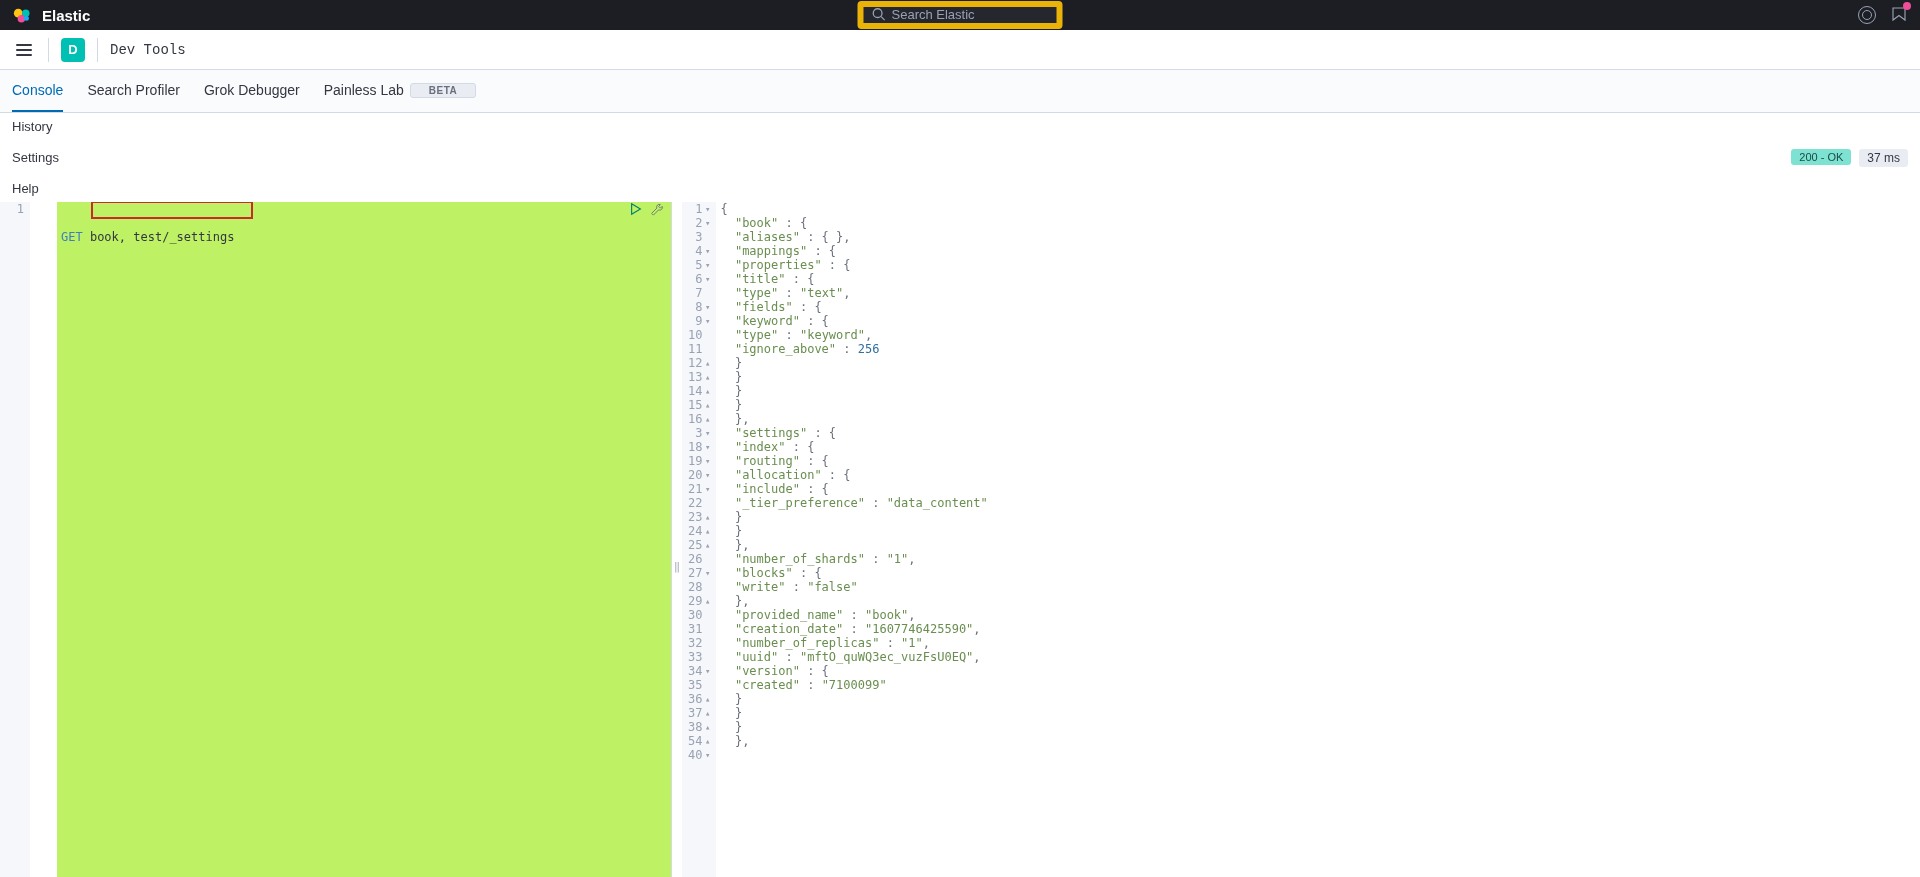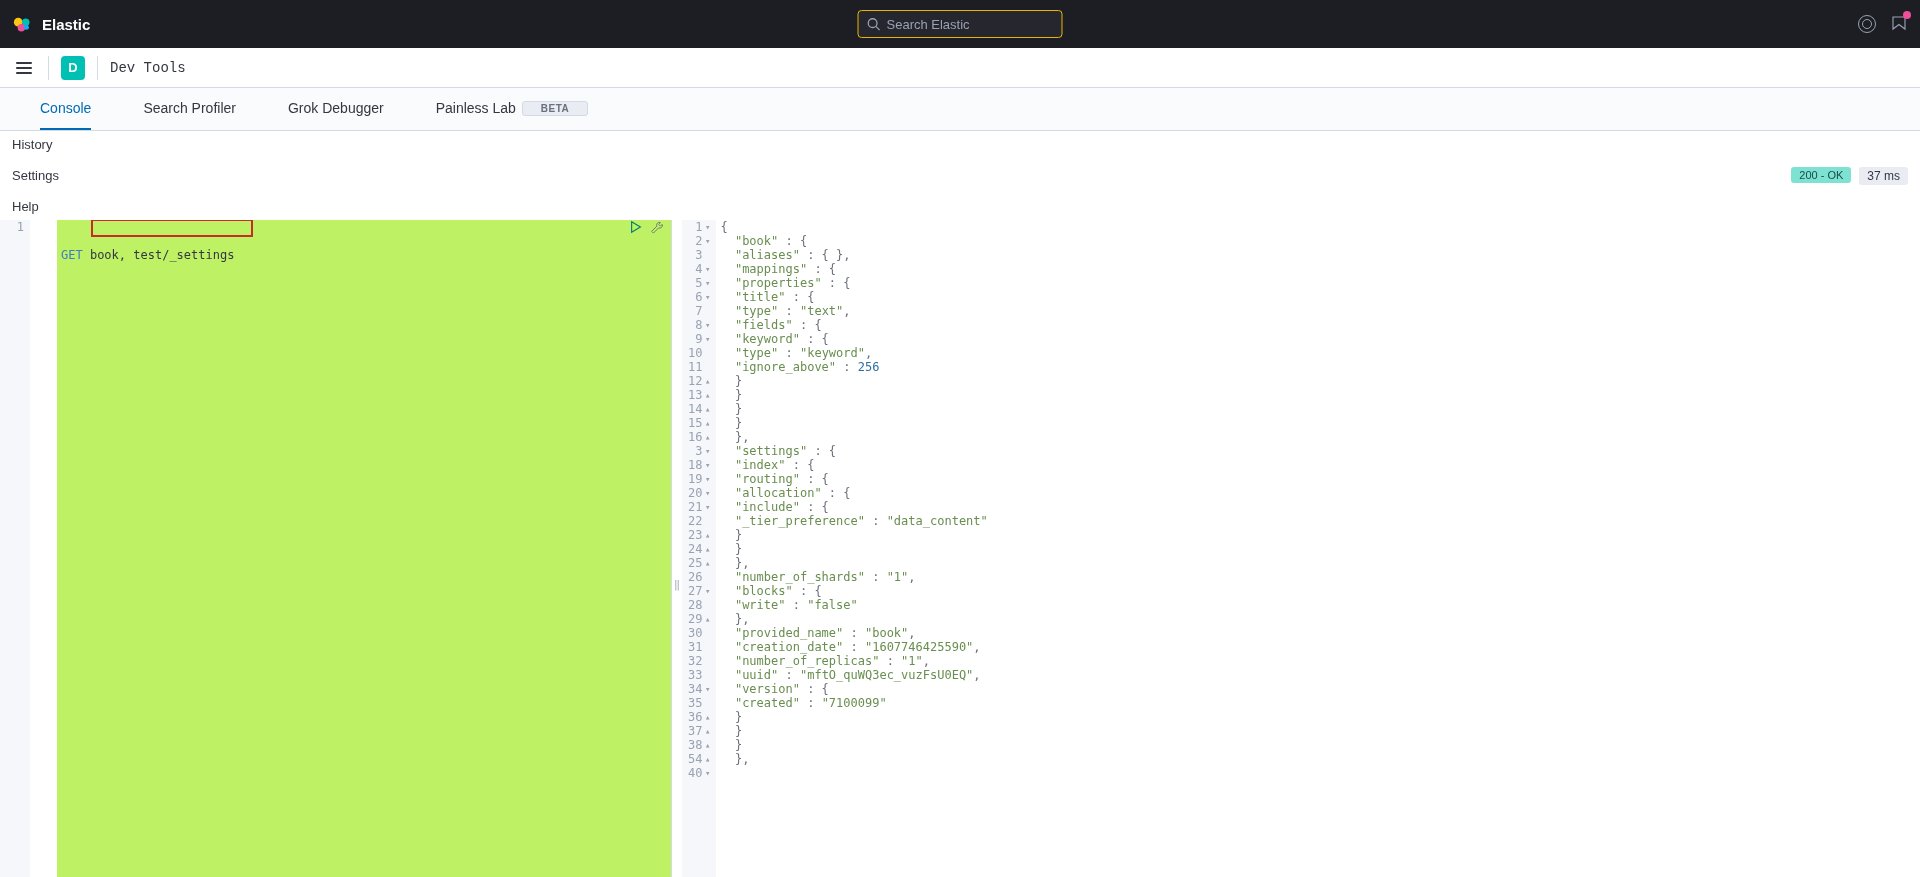--- a/index.html
+++ b/index.html
@@ -1,41 +1,41 @@
 <!DOCTYPE html>
 <html><head>
 <meta charset="utf-8">
 <style>
 * { margin: 0; padding: 0; box-sizing: border-box; }
 body { font-family: -apple-system, BlinkMacSystemFont, "Segoe UI", Helvetica, Arial, sans-serif; font-size: 14px; color: #343741; background: #fff; overflow: hidden; }
 
 
-.top-header { background: #1d1e24; height: 48px; display: flex; align-items: center; padding: 0 12px; position: relative; }
+.top-header { background: #1d1e24; height: 30px; display: flex; align-items: center; padding: 0 12px; position: relative; }
 .logo-cluster { display: flex; align-items: center; gap: 10px; }
 .elastic-logo { width: 20px; height: 20px; }
 .brand { color: #fff; font-weight: 600; font-size: 15px; }
 .search-wrap { position: absolute; left: 50%; transform: translateX(-50%); }
-.search-box { width: 205px; height: 28px; background: #25262e; border: 1px solid #eab308; border-radius: 4px; display: flex; align-items: center; padding: 0 8px; color: #98a2b3; font-size: 13px; gap: 6px; }
+.search-box { width: 205px; height: 28px; background: #25262e; border: 6px solid #eab308; border-radius: 4px; display: flex; padding: 0 8px; color: #98a2b3; font-size: 13px; gap: 6px; }
 .top-right { margin-left: auto; display: flex; align-items: center; gap: 14px; }
 .circle-icon { width: 18px; height: 18px; border: 1.5px solid #98a2b3; border-radius: 50%; position: relative; }
 .circle-icon::after { content: ""; position: absolute; inset: 3px; border: 1px solid #98a2b3; border-radius: 50%; }
 .news-icon { position: relative; }
 .news-dot { position: absolute; top: -3px; right: -3px; width: 8px; height: 8px; background: #f04e98; border-radius: 50%; }
 
 
 .sub-header { height: 40px; border-bottom: 1px solid #d3dae6; display: flex; align-items: center; padding: 0 12px; gap: 12px; background: #fff; }
 .hamburger { display: flex; flex-direction: column; gap: 3px; cursor: pointer; padding: 4px; }
 .hamburger span { width: 16px; height: 2px; background: #343741; border-radius: 1px; }
 .space-badge { width: 24px; height: 24px; background: #00bfb3; color: #fff; border-radius: 4px; display: flex; align-items: center; justify-content: center; font-weight: 700; font-size: 13px; }
 .breadcrumb { font-size: 14px; color: #343741; font-family: Liberation Mono, monospace; }
 .vdiv { width: 1px; height: 24px; background: #d3dae6; }
 
 
 .tab-bar { display: flex; align-items: center; padding: 0 12px; border-bottom: 1px solid #d3dae6; gap: 24px; background: #fafbfd; }
-.tab { padding: 12px 0; font-size: 14px; color: #343741; cursor: pointer; border-bottom: 2px solid transparent; display: flex; align-items: center; gap: 6px; margin-left: 28px; }
+.tab { padding: 12px 0; font-size: 14px; color: #343741; cursor: pointer; border-bottom: 2px solid transparent; display: flex; align-items: center; gap: 6px; }
 .tab.active { color: #006bb4; border-bottom-color: #006bb4; }
 .beta-badge { background: #e9edf3; border: 1px solid #d3dae6; border-radius: 3px; font-size: 10px; font-weight: 700; padding: 1px 18px; letter-spacing: .5px; color: #69707d; }
 
 
 .toolbar { display: flex; align-items: center; justify-content: space-between; padding: 6px 12px; font-size: 13px; background: #fff; }
 .toolbar-left { display: flex; gap: 16px; flex-direction: column; }
 .toolbar-left span { color: #343741; cursor: pointer; }
 .toolbar-right { display: flex; gap: 8px; align-items: flex-start; padding-left: 20px; }
 .status-badge { background: #7de2d1; color: #1a4c46; font-size: 11px; padding: 2px 8px; border-radius: 3px; font-weight: 500; }
 .time-badge { background: #e9edf3; color: #343741; font-size: 12px; padding: 2px 8px; border-radius: 3px; }

